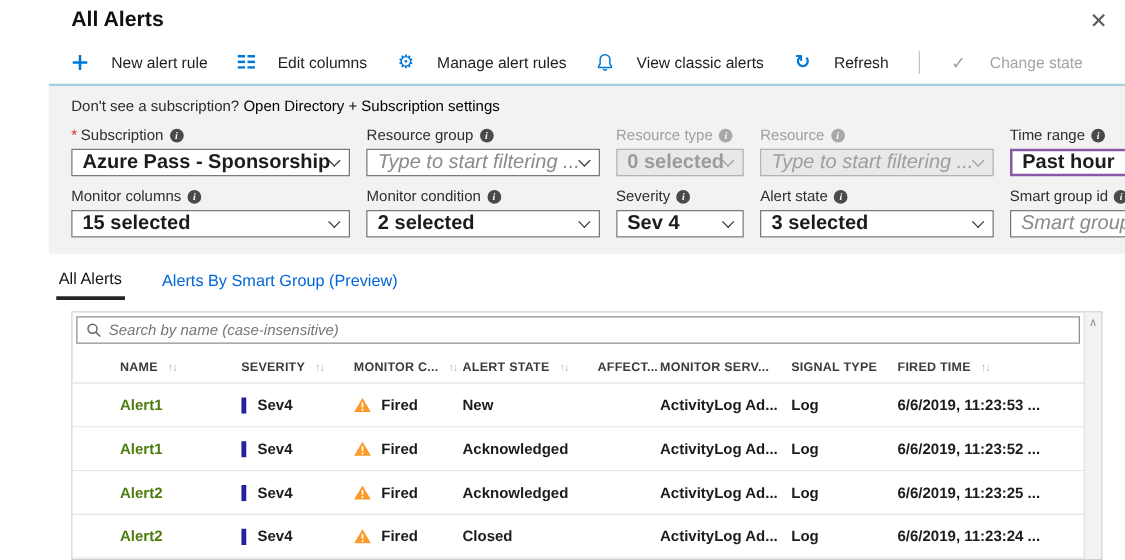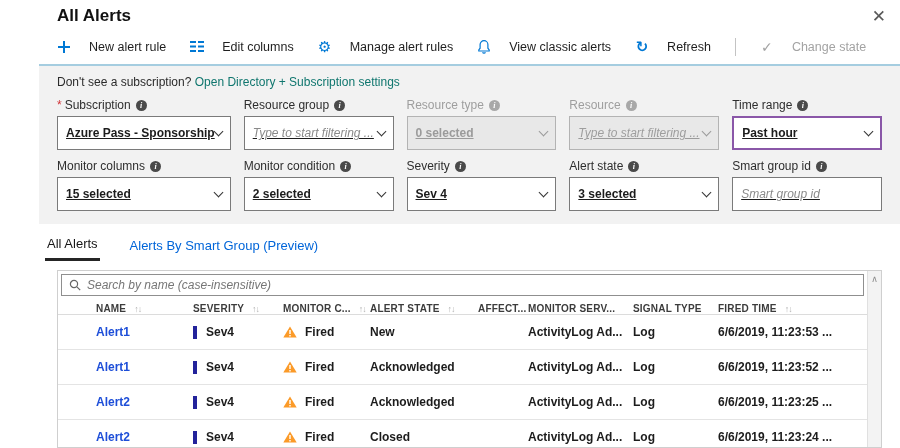--- a/index.html
+++ b/index.html
@@ -20,32 +20,32 @@
     font-family: inherit; font-size: 12.5px; color: #1f1f1f; cursor: pointer; padding: 2px 0; }
   .tb-item.disabled { color: #a3a3a3; cursor: default; }
   .tb-icon { display: inline-flex; align-items: center; justify-content: center; color: #0078d4;
     font-size: 14px; line-height: 1; min-width: 14px; }
   .tb-item.disabled .tb-icon { color: #a3a3a3; }
   .tb-divider { width: 1px; height: 18px; background: #c3c3c3; display: inline-block; }
 
   
   .filter-panel { background: #f2f2f2; padding: 9px 18px 13px 18px; }
   .hint { font-size: 12px; margin-bottom: 9px; color: #2b2b2b; }
-  .hint a { color: #0f766e; text-decoration: none; cursor: pointer; }
+  .hint a { color: #000000; text-decoration: none; cursor: pointer; }
   .filter-grid { display: grid; grid-template-columns: repeat(5, 1fr); column-gap: 13px; row-gap: 9px; }
   .f-label { display: flex; align-items: center; gap: 5px; font-size: 12px; color: #2e2e2e; margin-bottom: 4px; }
   .f-label.disabled { color: #9e9e9e; }
   .f-label .req { color: #d13438; margin-right: -2px; }
   .info-dot { width: 11px; height: 11px; border-radius: 50%; background: #4a4a4a; color: #fff;
     font-size: 8px; font-style: italic; font-weight: 700; display: inline-flex; align-items: center;
     justify-content: center; font-family: "Liberation Serif", serif; flex: 0 0 11px; }
   .f-label.disabled .info-dot { background: #a8a8a8; }
-  .f-control { height: 34px; background: #fff; border: 1px solid #7a7a7a; display: flex;
-    align-items: center; justify-content: space-between; padding: 0 8px; font-size: 12px;
-    font-weight: 700; color: #1c1c1c; cursor: pointer; overflow: hidden; white-space: nowrap; text-decoration: underline; }
+  .f-control { height: 22px; background: #fff; border: 1px solid #7a7a7a; display: flex;
+    align-items: center; justify-content: space-between; padding: 0 8px; font-size: 16px;
+    font-weight: 700; color: #1c1c1c; cursor: pointer; overflow: hidden; white-space: nowrap; }
   .f-control.disabled { background: #e8e8e8; border-color: #b3b3b3; color: #9b9b9b; cursor: default; text-align: center; }
   .f-control.focused { border: 2px solid #8a57a8; }
   .f-control .ph { font-style: italic; font-weight: 400; color: #8a8a8a; }
   .f-control.disabled .ph { color: #9e9e9e; }
   .chev { width: 7px; height: 7px; border-right: 1.6px solid #333; border-bottom: 1.6px solid #333;
     transform: rotate(45deg); margin-top: -4px; flex: 0 0 7px; }
   .f-control.disabled .chev { border-color: #9b9b9b; }
 
   
   .tabs { display: flex; gap: 28px; padding: 10px 18px 0 6px; }
@@ -70,21 +70,21 @@
   .thead { height: 31px; border-bottom: 1px solid #dcdcdc; font-size: 10px; font-weight: 700;
     color: #3c3c3c; letter-spacing: 0.2px; }
   .th { display: flex; align-items: center; gap: 8px; overflow: hidden; white-space: nowrap; cursor: pointer; }
   .th:first-child { padding-left: 38px; }
   .sort-glyph { color: #b3b3b3; font-size: 9px; letter-spacing: -1px; font-weight: 400; }
 
   .tr { height: 35px; border-bottom: 1px solid #e4e4e4; font-size: 12px; font-weight: 700;
     color: #1c1c1c; cursor: pointer; background: #fff; }
   .td { overflow: hidden; white-space: nowrap; display: flex; align-items: center; }
   .td:first-child { padding-left: 38px; }
-  .name-link { color: #1d4ed8; text-decoration: none; font-weight: 700; }
+  .name-link { color: #4d7c0f; text-decoration: none; font-weight: 700; }
   .sevbar { width: 4px; height: 13px; background: #23239b; margin-right: 9px; flex: 0 0 4px; }
   .warn-ic { margin-right: 8px; display: inline-flex; }
   .td.sub { font-weight: 400; }
 </style>
 </head>
 <body>
 
 <div class="page">
 
   <div class="title-row">

